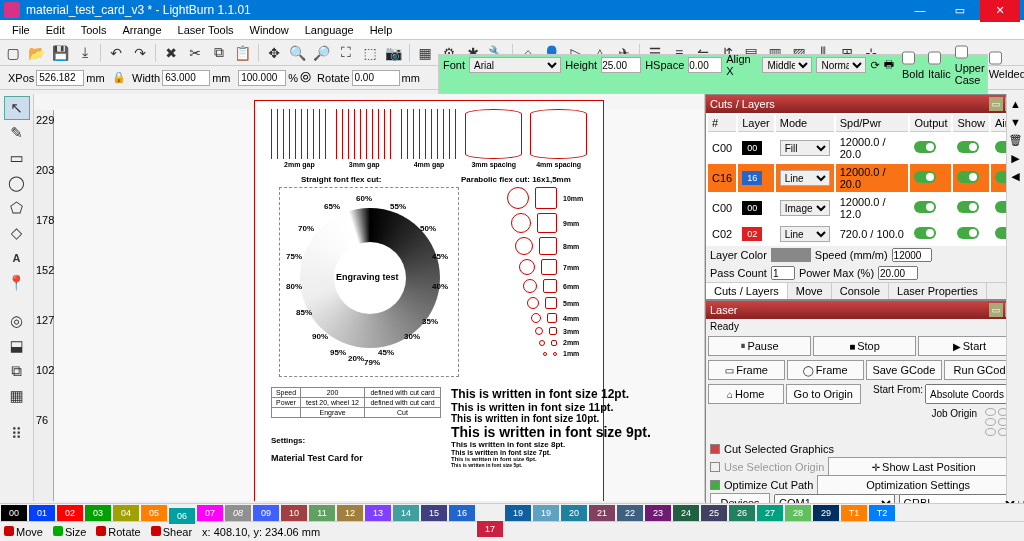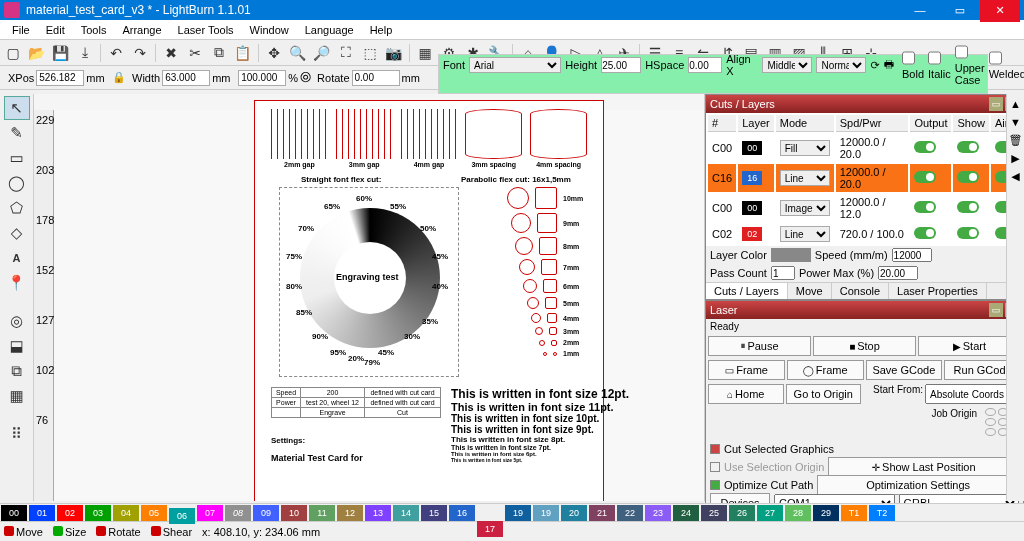--- a/index.html
+++ b/index.html
@@ -421,21 +421,21 @@
             </tbody>
               </table>
             <div style="font-size:8px;font-weight:bold;margin-top:18px;">Settings:</div>
             <div style="font-size:9px;font-weight:bold;margin-top:8px;">Material Test Card for</div>
           </div>
 
           <div class="textsamples" id="textsamples">
               <div style="font-size: 12px;">This is written in font size 12pt.</div>
               <div style="font-size: 11px;">This is written in font size 11pt.</div>
               <div style="font-size: 10px;">This is written in font size 10pt.</div>
-              <div style="font-size: 10px;">This is written in font size 9pt.</div>
+              <div style="font-size: 14px;">This is written in font size 9pt.</div>
               <div style="font-size: 8px;">This is written in font size 8pt.</div>
               <div style="font-size: 7px;">This is written in font size 7pt.</div>
               <div style="font-size: 6px;">This is written in font size 6pt.</div>
               <div style="font-size: 5px;">This is written in font size 5pt.</div>
             </div>
         </div>
       </div>
     </div>
   </div>
 
@@ -621,21 +621,21 @@
       <div class="colorchip" style="background: rgb(128, 64, 255);">13</div>
       <div class="colorchip" style="background: rgb(64, 160, 160);">14</div>
       <div class="colorchip" style="background: rgb(64, 64, 128);">15</div>
       <div class="colorchip" style="background: rgb(34, 102, 204);">16</div>
       <div class="colorchip" style="background: rgb(204, 32, 64); margin-top: 33px;">17</div>
       <div class="colorchip" style="background: rgb(16, 96, 160);">19</div>
       <div class="colorchip" style="background: rgb(96, 160, 192);">19</div>
       <div class="colorchip" style="background: rgb(32, 128, 160);">20</div>
       <div class="colorchip" style="background: rgb(128, 64, 96);">21</div>
       <div class="colorchip" style="background: rgb(64, 96, 128);">22</div>
-      <div class="colorchip" style="background: #8b5cf6;">23</div>
+      <div class="colorchip" style="background: #701a75;">23</div>
       <div class="colorchip" style="background: rgb(32, 96, 64);">24</div>
       <div class="colorchip" style="background: rgb(64, 64, 96);">25</div>
       <div class="colorchip" style="background: rgb(32, 128, 96);">26</div>
       <div class="colorchip" style="background: rgb(0, 160, 128);">27</div>
       <div class="colorchip" style="background: rgb(96, 192, 96);">28</div>
       <div class="colorchip" style="background: rgb(0, 48, 96);">29</div>
       <div class="colorchip" style="background: rgb(255, 128, 0);">T1</div>
       <div class="colorchip" style="background: rgb(0, 128, 255);">T2</div>
     </div>
   <div class="statusbar">

